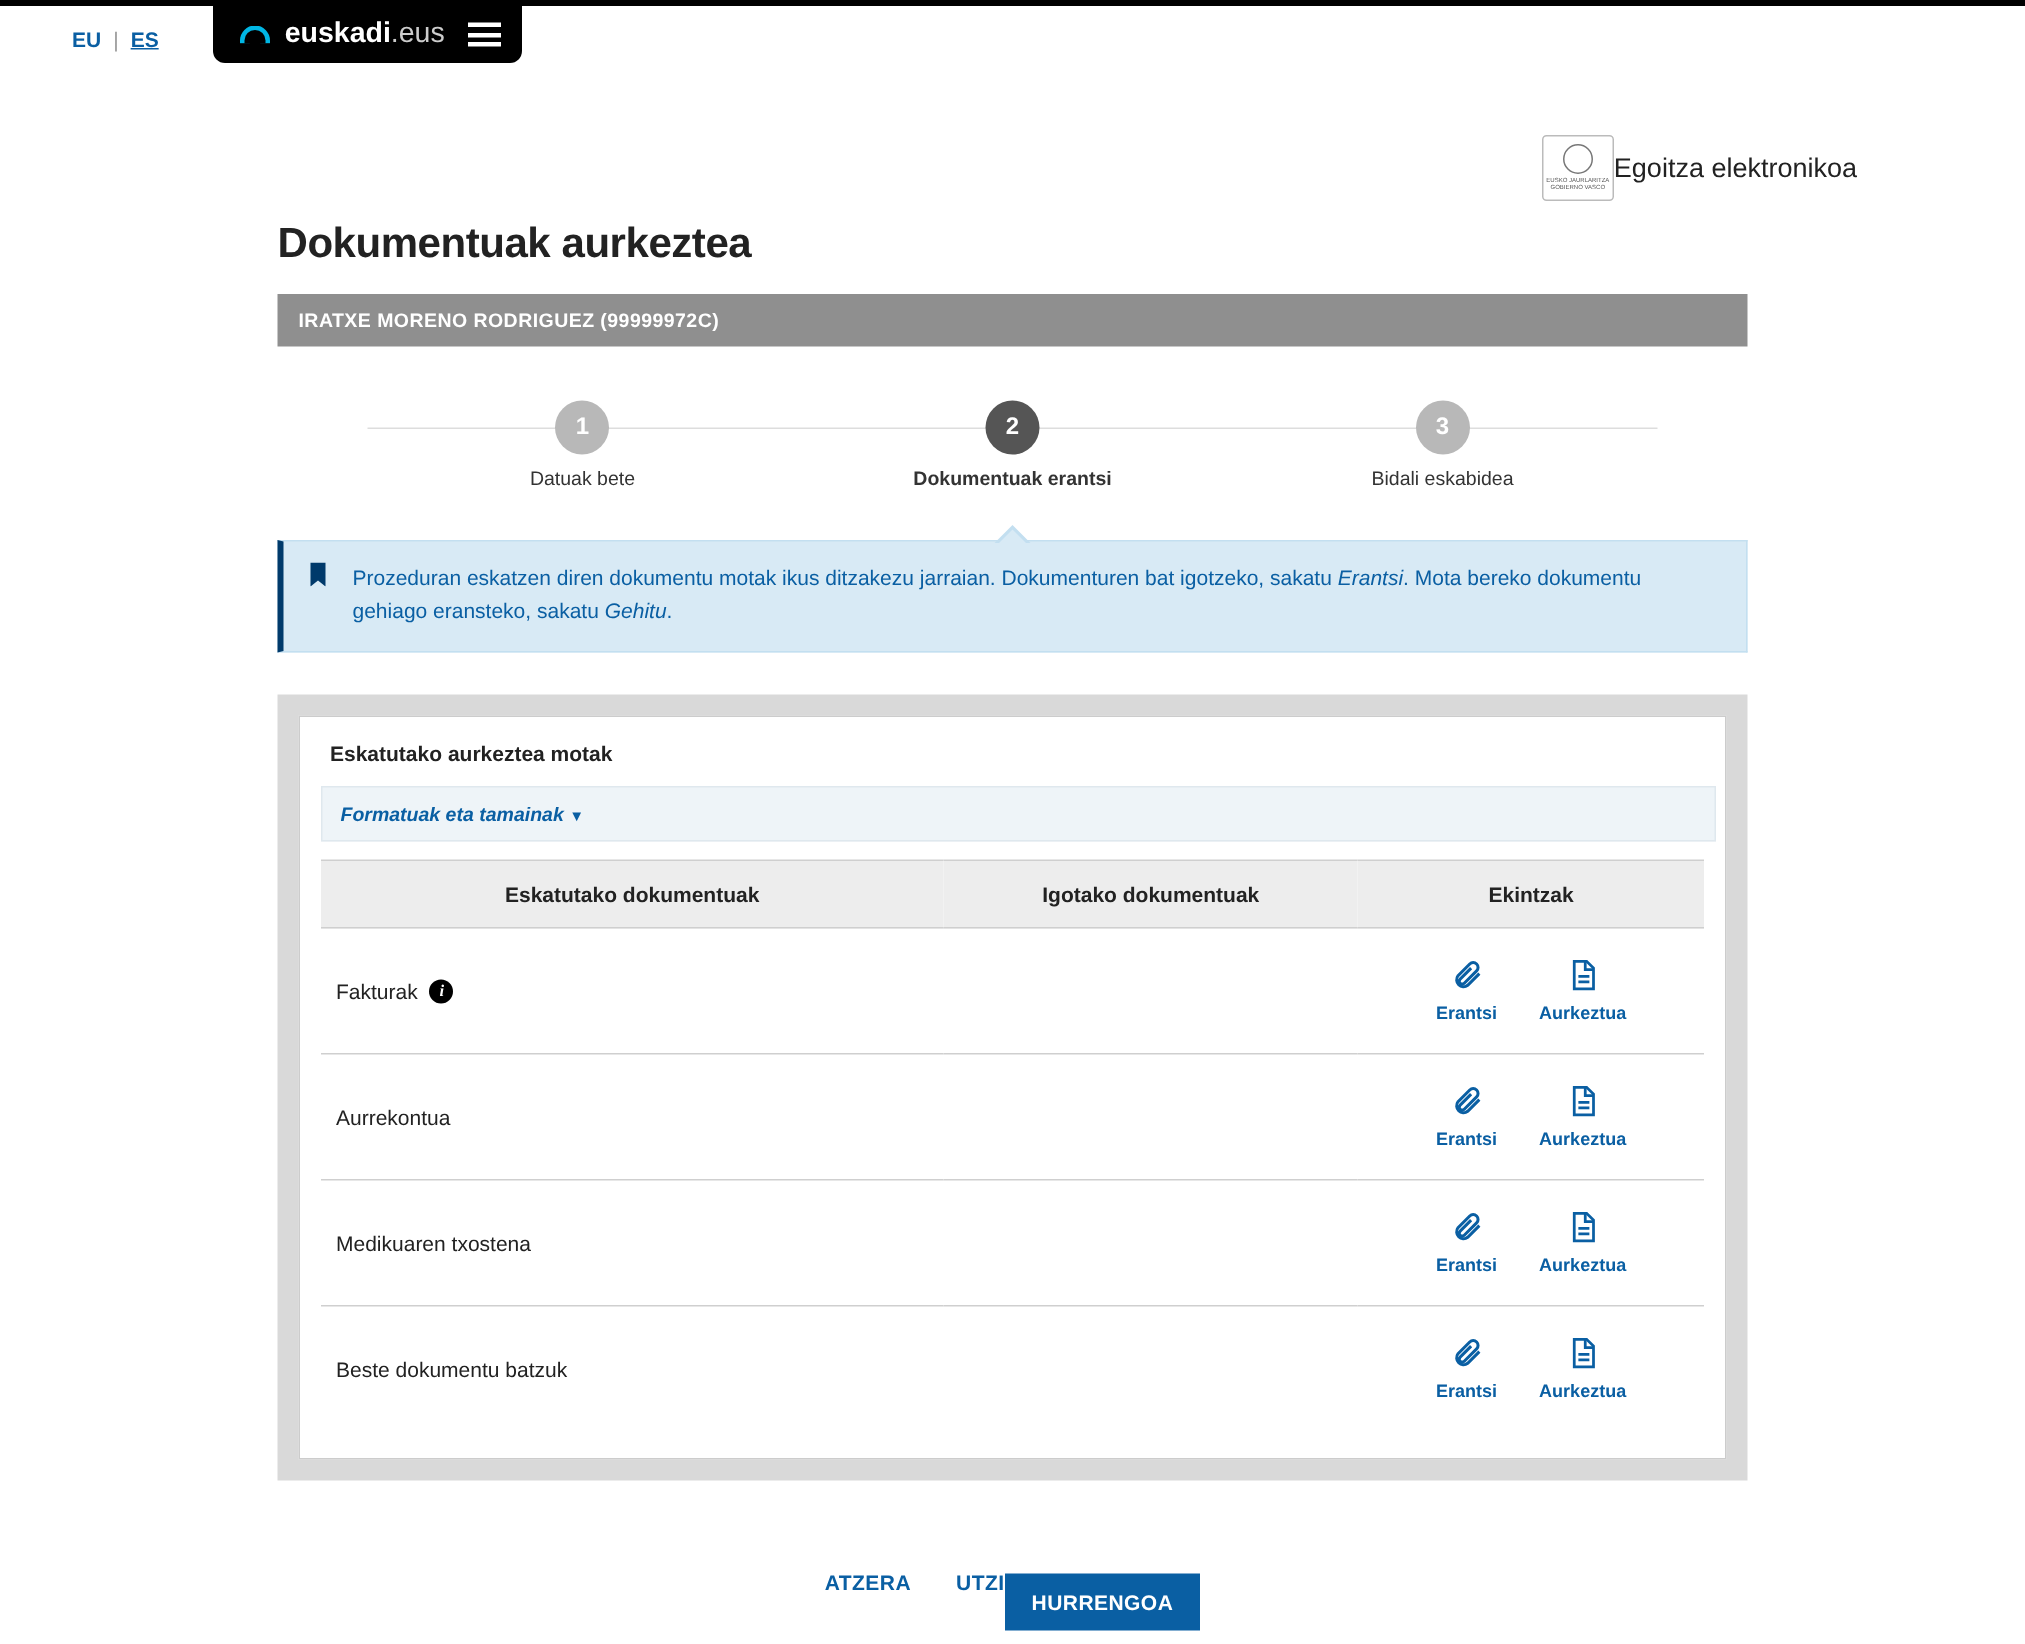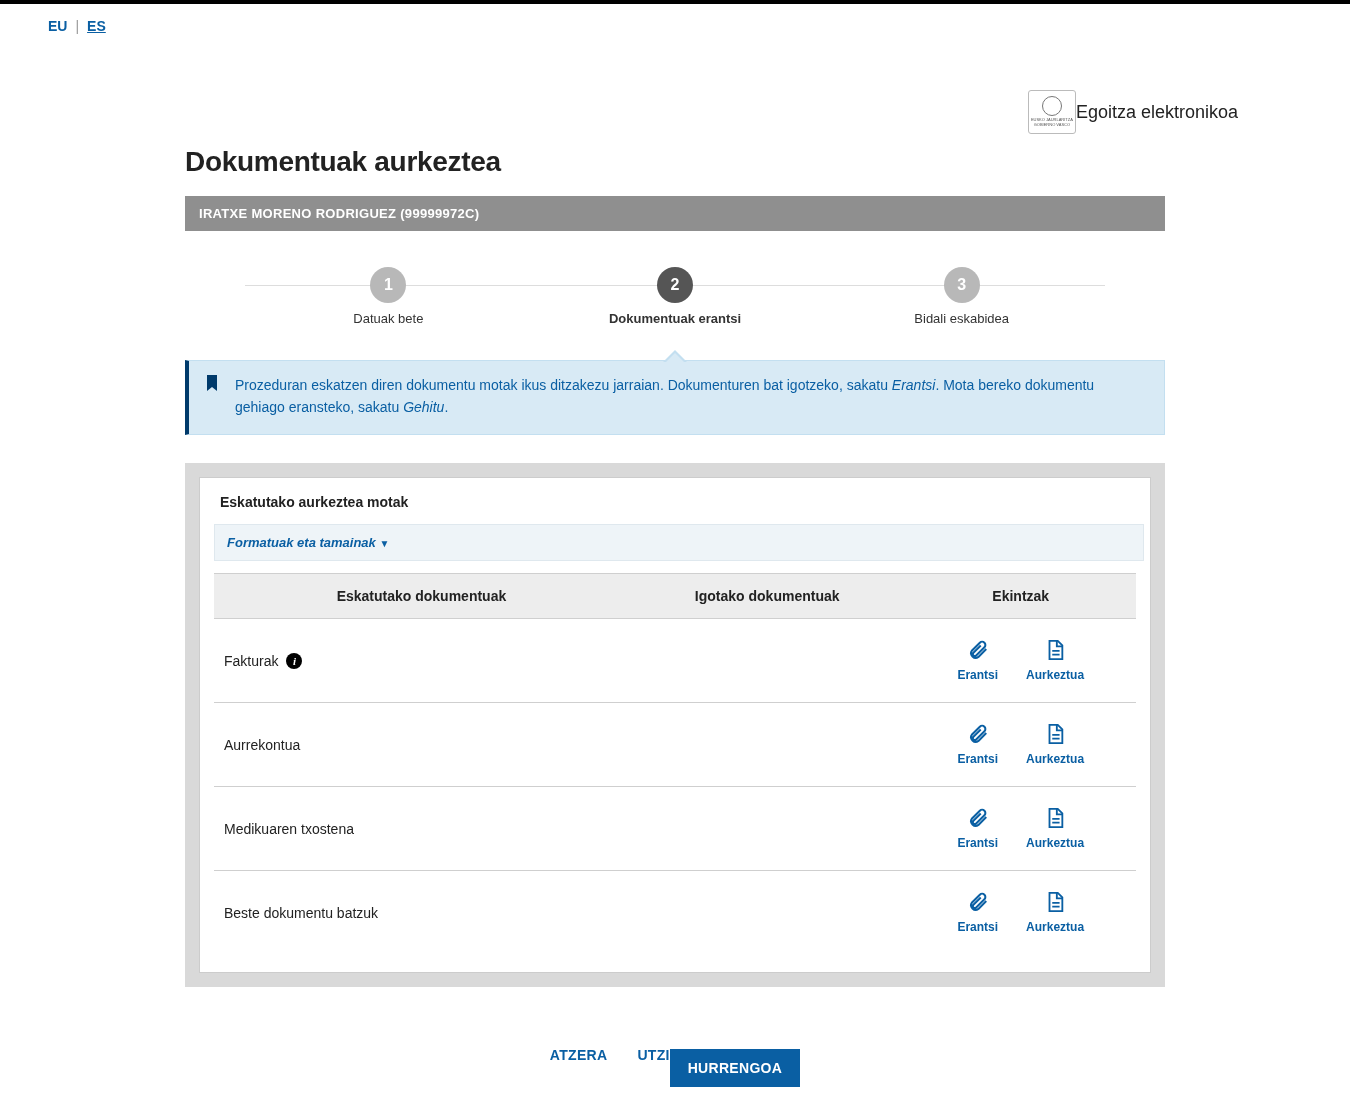--- a/index.html
+++ b/index.html
@@ -70,20 +70,29 @@
 
 <div class="topbar"></div>
 
 <div class="header-nav">
   <div class="lang-switch">
     <span>EU</span>
     <span class="sep">|</span>
     <span class="active">ES</span>
   </div>
   <div class="nav-right">
+    <div class="euskadi-badge">
+      <span class="arc"></span>
+      <span><b>euskadi</b><span class="light">.eus</span></span>
+      <span class="hamburger">
+          <span></span>
+          <span></span>
+          <span></span>
+        </span>
+    </div>
   </div>
 </div>
 
 <div class="brand-row">
   <div class="gov-emblem">
     <div class="circle"></div>
     <div>EUSKO JAURLARITZA</div>
     <div>GOBIERNO VASCO</div>
   </div>
   <div class="egoitza">Egoitza elektronikoa</div>

